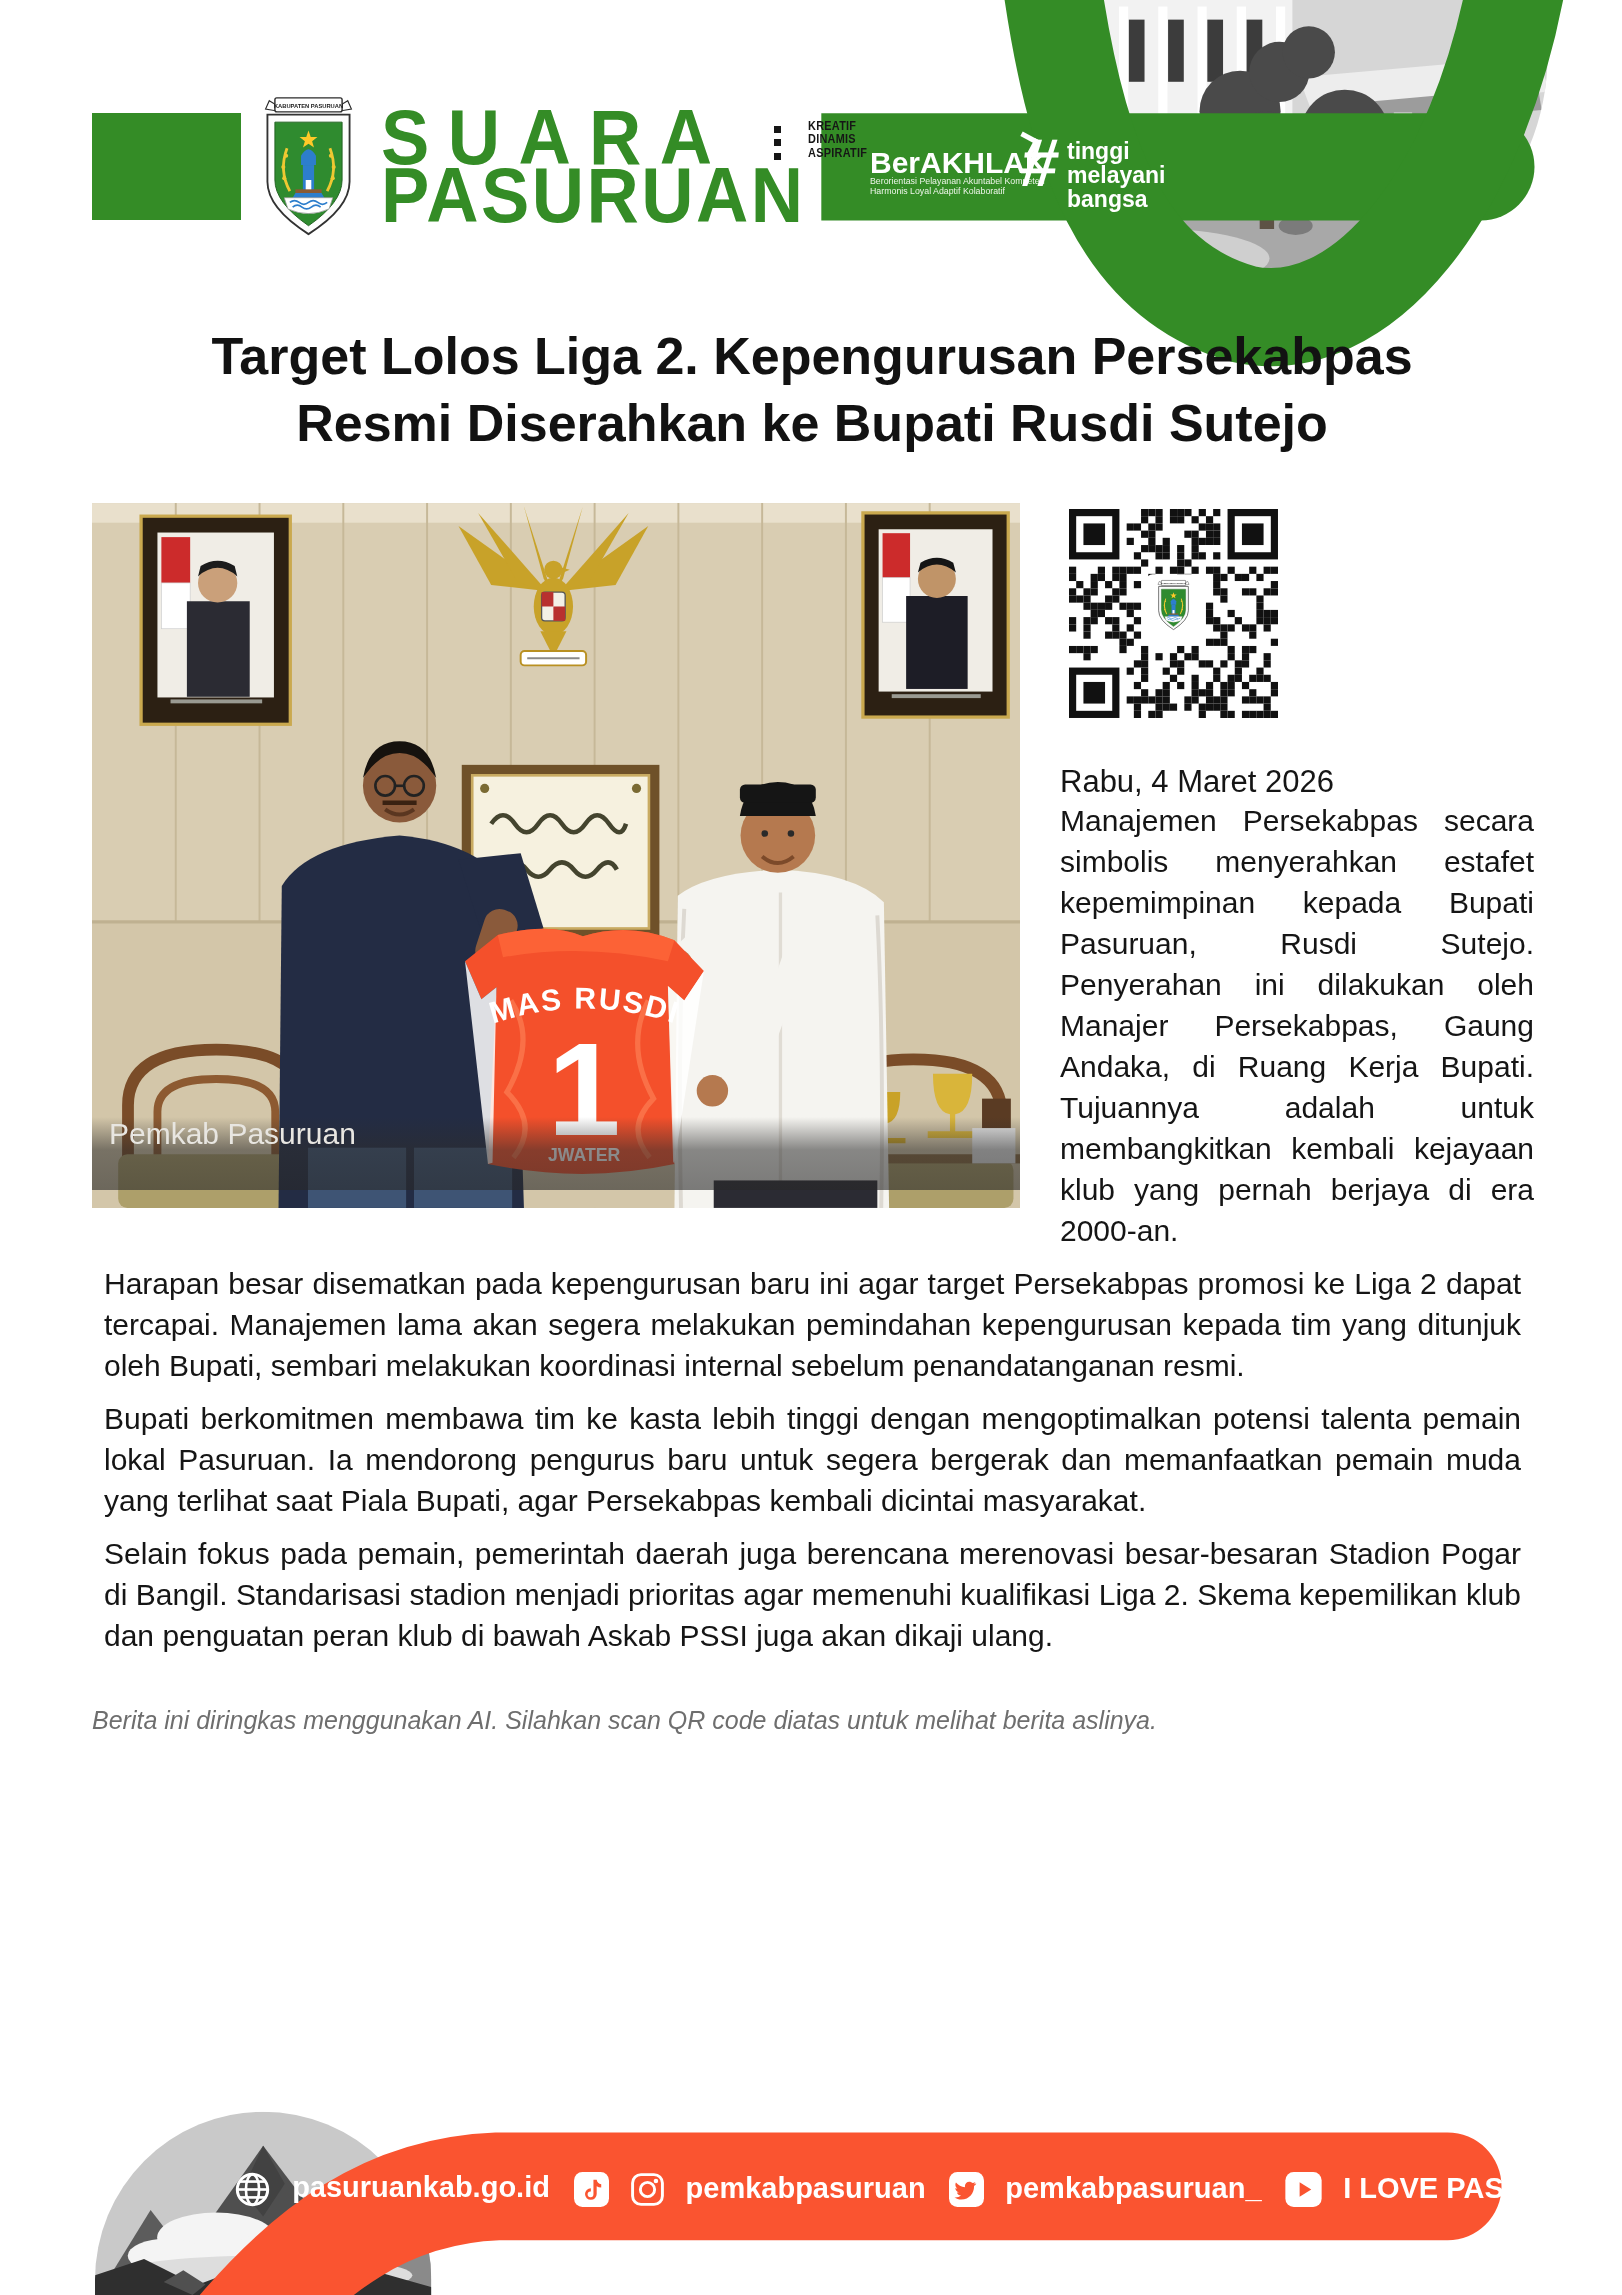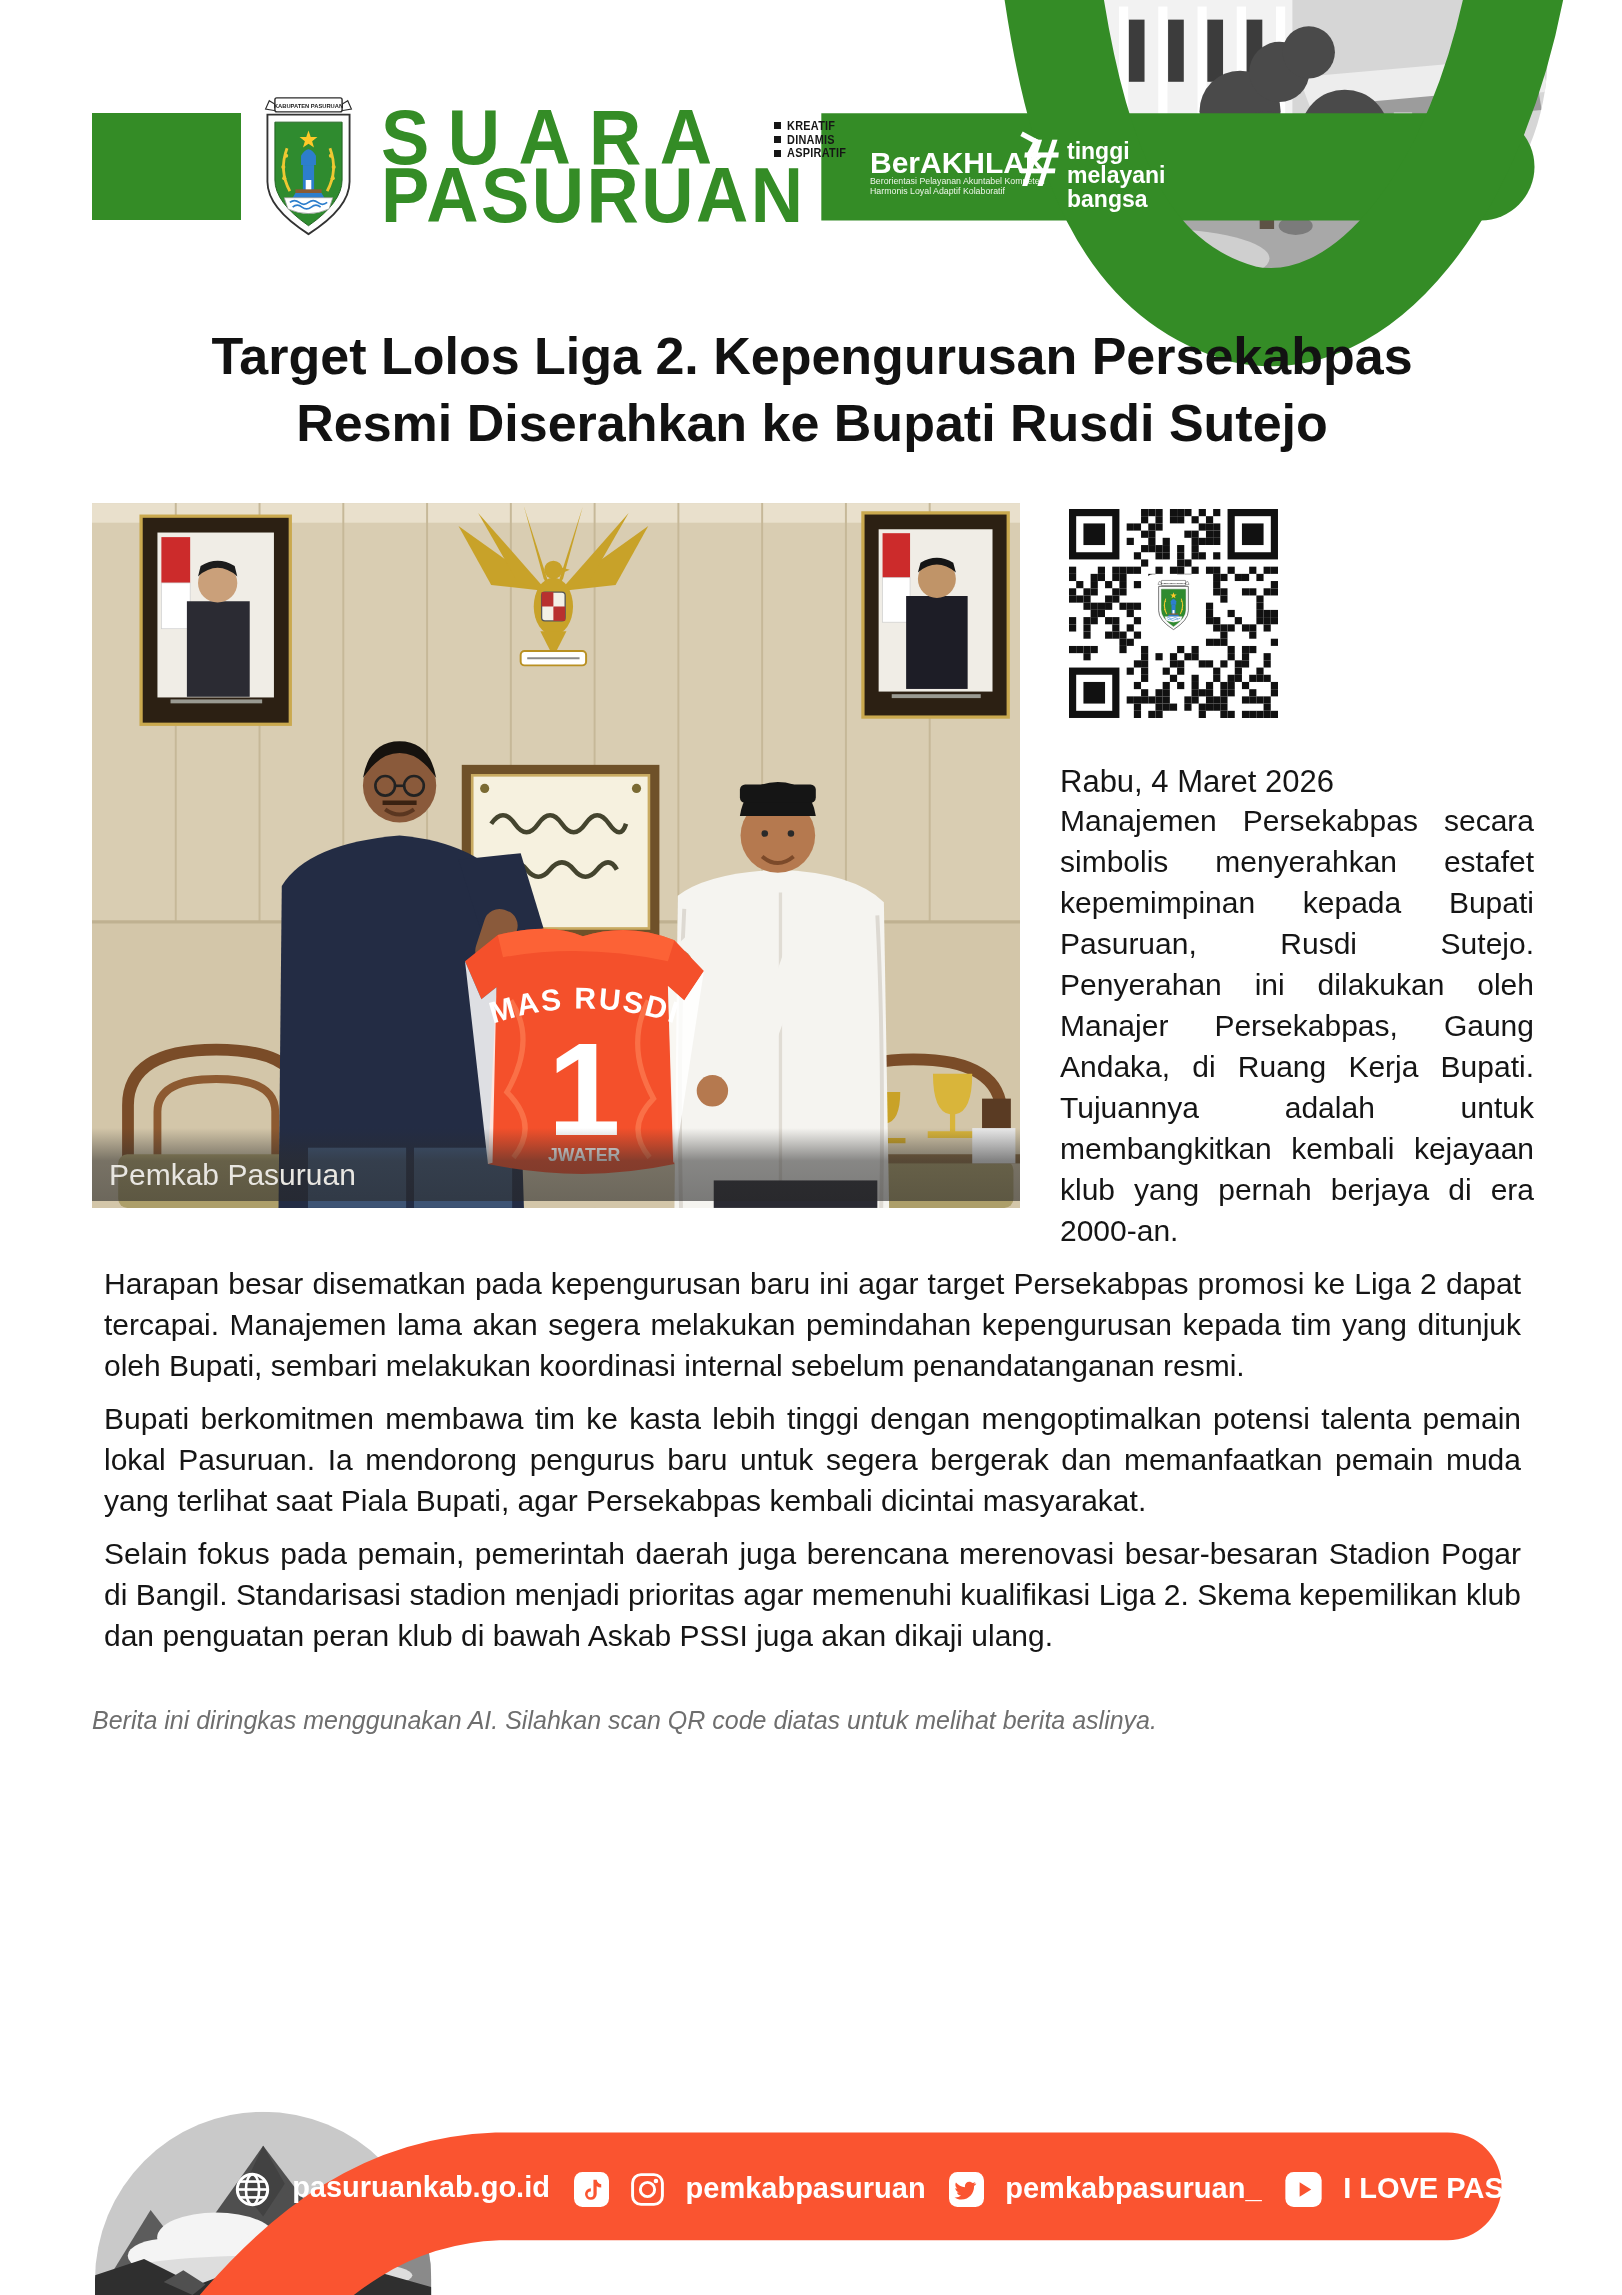--- a/index.html
+++ b/index.html
@@ -7,35 +7,35 @@
         font-family:"Liberation Sans",sans-serif;color:#151515;padding-left:32px;}
   .abs{position:absolute;}
   
   #green-rect{left:92px;top:113px;width:149px;height:107px;background:#348C26;}
   #crest-header{left:243px;top:96px;width:131px;height:140px;}
   .brand-line{left:381px;white-space:nowrap;color:#348C26;font-weight:bold;font-size:77px;
               transform:scaleX(.94);transform-origin:left top;line-height:100%;}
   #brand-line1{top:99px;letter-spacing:19.6px;}
   #brand-line2{top:157px;letter-spacing:2.6px;}
   #tagline{left:774px;top:119px;}
-  .tag-row{display:flex;align-items:center;height:13.7px;}
+  .tag-row{display:flex;align-items:flex-end;height:13.7px;gap:21px;}
   .tag-sq{width:7.2px;height:7.2px;background:#161616;margin-right:5.9px;flex:0 0 auto;}
   .tag-txt{font-size:12.4px;font-weight:bold;letter-spacing:0.3px;transform:scaleX(.88);transform-origin:left center;white-space:nowrap;color:#161616;}
   #berakhlak-title{left:870px;top:146px;font-size:30px;font-weight:bold;color:#fff;white-space:nowrap;}
   #berakhlak-chevron{left:1017px;top:135px;width:14.4px;height:14.4px;border-top:5.9px solid #fff;border-right:5.9px solid #fff;transform:rotate(28deg);}
   #berakhlak-values{left:870px;top:177px;font-size:8.8px;line-height:9.8px;color:#eef6ea;white-space:nowrap;}
   #campaign-hash{left:1021px;top:128px;font-size:68px;font-weight:bold;color:#fff;transform:skewX(-6deg);line-height:100%;}
   #campaign-lines{left:1067px;top:139px;font-size:23px;line-height:24px;font-weight:bold;color:#fff;}
   
   #headline{left:92px;top:323px;width:1440px;text-align:center;font-weight:bold;font-size:52px;line-height:67px;color:#121212;}
   
   #news-photo{left:92px;top:503px;width:928px;height:705px;overflow:hidden;background:#d9cdb2;}
-  #photo-caption{position:absolute;left:0;right:0;bottom:7px;height:73px;
+  #photo-caption{position:absolute;left:0;right:0;bottom:18px;height:73px;
      background:linear-gradient(180deg,rgba(50,50,50,0) 0%,rgba(45,45,45,.55) 45%,rgba(40,40,40,.6) 100%);
-     color:#e8e6e1;font-size:30px;display:flex;align-items:flex-end;padding:0 0 9.2px 17px;box-sizing:border-box;}
+     color:#e8e6e1;font-size:30px;display:flex;padding:0 0 9.2px 17px;box-sizing:border-box;}
   
   #qr-box{left:1069px;top:509px;width:209px;height:209px;}
   #article-date{left:1060px;top:764px;width:474px;font-size:31px;font-weight:normal;}
   #article-lead{left:1060px;top:800px;width:474px;font-size:30px;line-height:41px;text-align:justify;}
   #article-body{left:92px;top:1251px;width:1441px;font-size:30px;line-height:41px;text-align:justify;}
   #article-body p{margin:12px;}
   #ai-note{left:92px;top:1706px;width:1441px;font-size:25px;font-style:italic;color:#6e6e6e;}
   
   #footer-deco{left:0;top:1994px;}
   #footer-row{left:0;top:2166px;width:1623px;height:46px;display:flex;align-items:center;justify-content:center;

